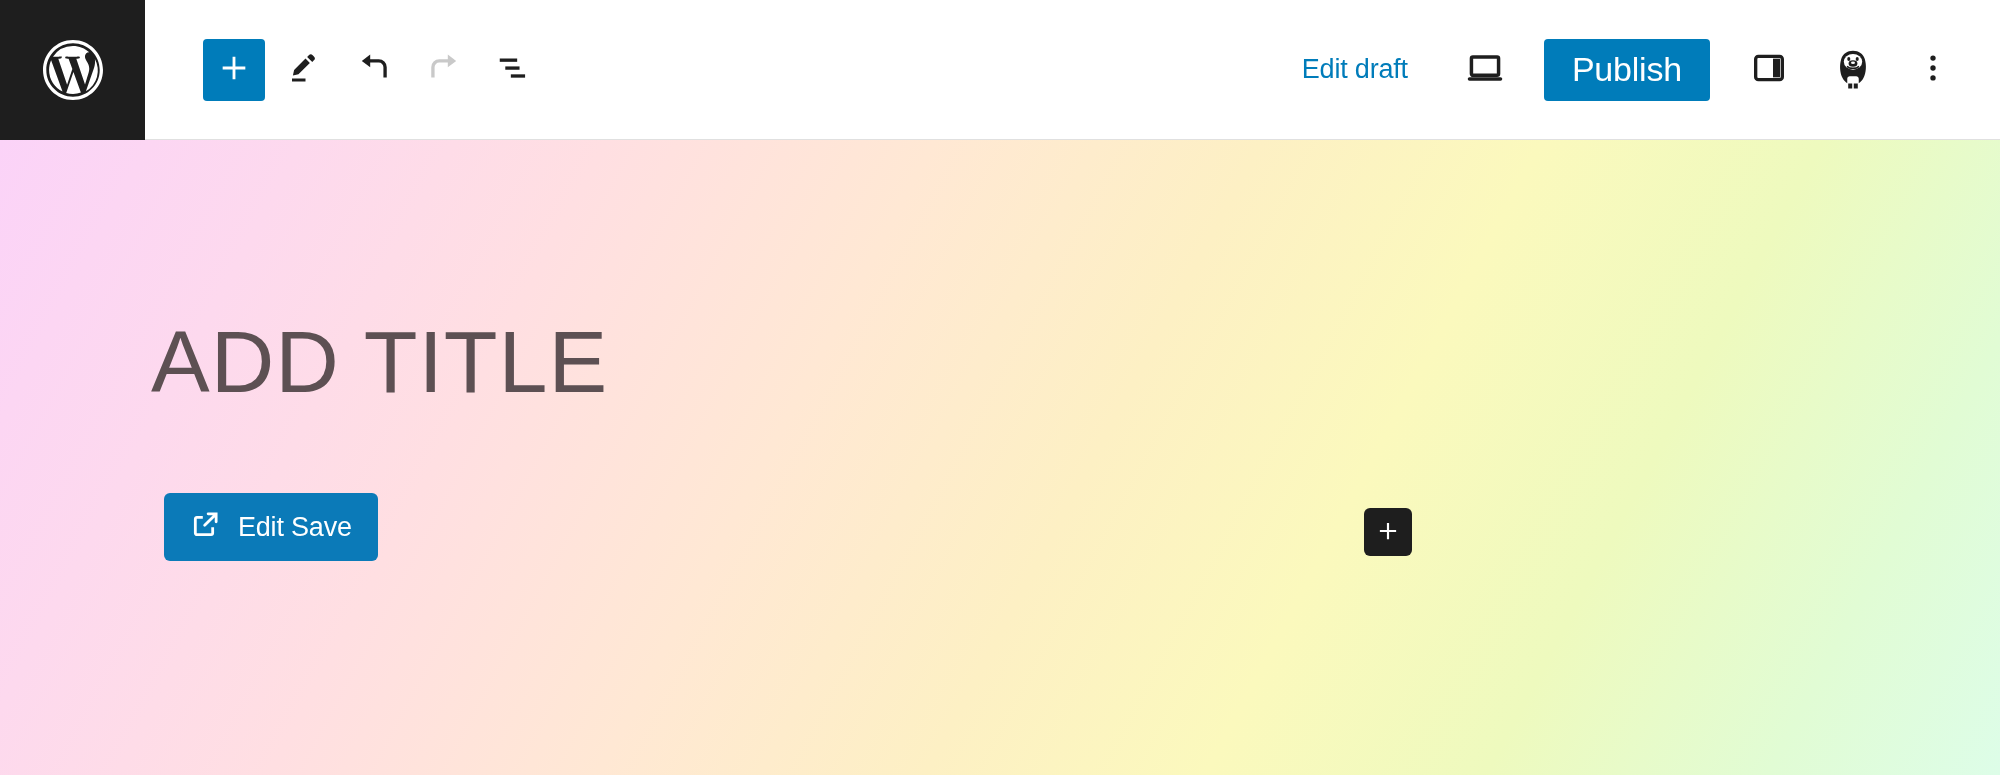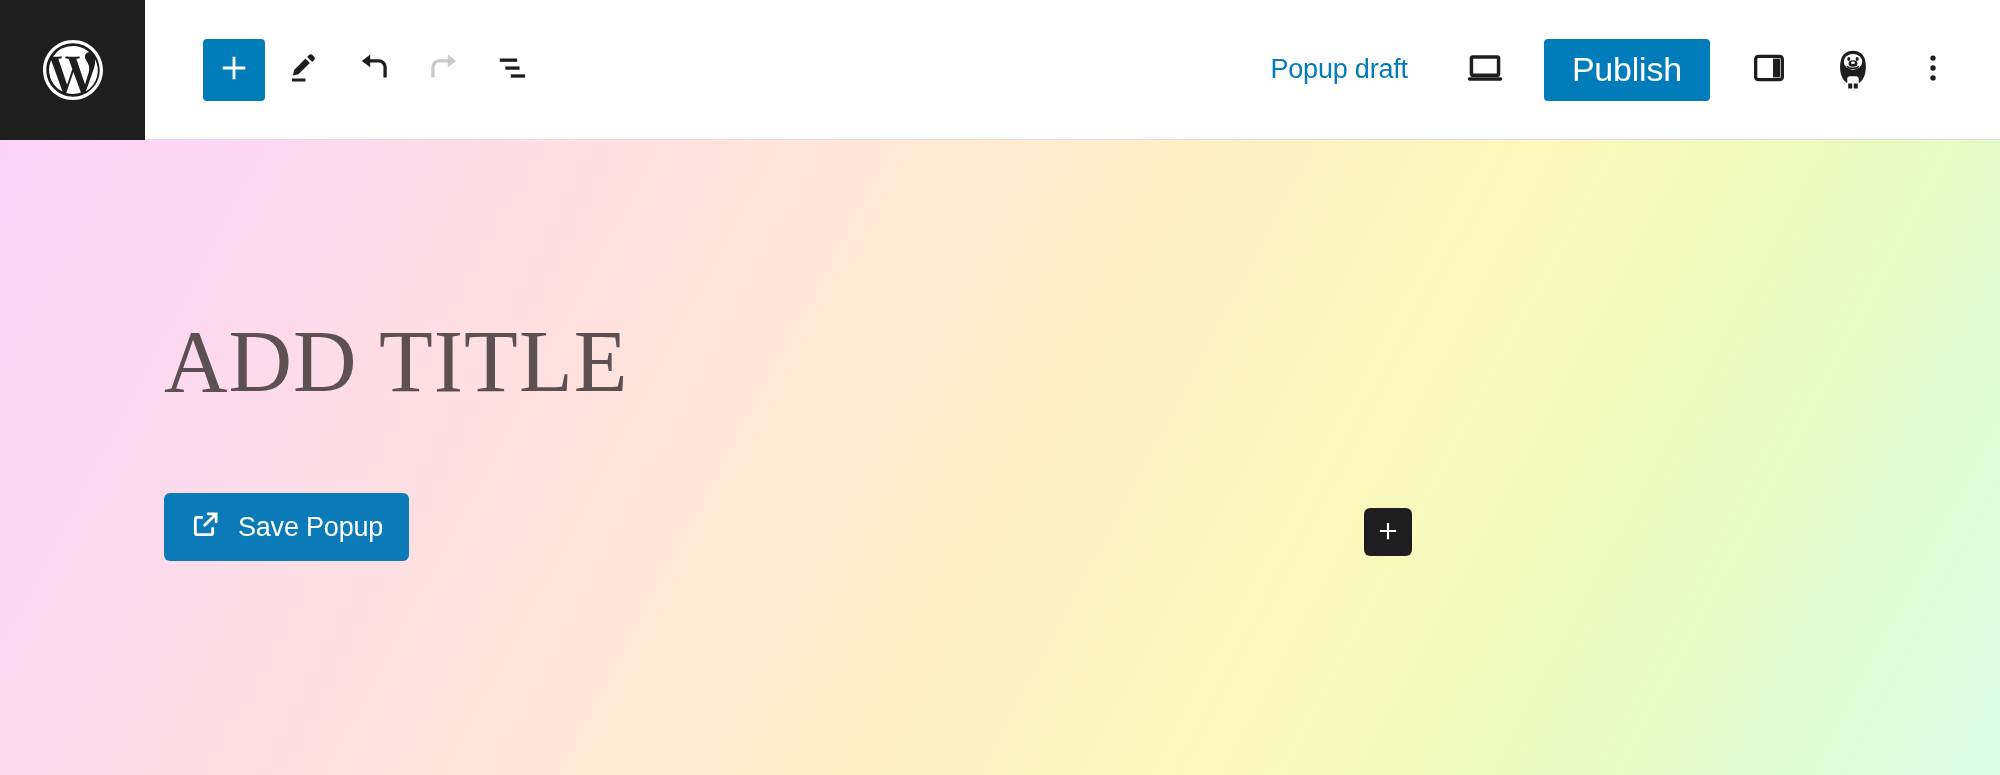--- a/index.html
+++ b/index.html
@@ -147,29 +147,29 @@
         #fbf9bd 66%,
         #eefabe 78%,
         #e1fcd4 90%,
         #ddfde8 100%
       );
     overflow: hidden;
   }
 
   .post-title {
     position: absolute;
-    left: 164px;
+    left: 151px;
     top: 178px;
     font-size: 88px;
     font-weight: 400;
     letter-spacing: 1px;
     color: #5d5053;
     line-height: 1;
     white-space: nowrap;
-    font-family: Liberation Serif, serif;
+    font-family: Liberation Sans, sans-serif;
   }
 
   .edit-popup-btn {
     position: absolute;
     left: 164px;
     top: 353px;
     background: #0b7ab8;
     color: #ffffff;
     border: none;
     border-radius: 6px;
@@ -261,21 +261,21 @@
           </svg>
         </span>
       </button>
 
     </div>
 
     <div class="spacer"></div>
 
     <div class="toolbar-right">
 
-      <button class="save-draft">Popup draft</button>
+      <button class="save-draft">Edit draft</button>
 
       <button class="preview-btn">
         <span>
           <svg width="44" height="44" viewBox="0 0 24 24" aria-hidden="true">
             <rect x="4.6" y="6" width="14.8" height="10" rx="0.8" fill="none" stroke="#1e1e1e" stroke-width="1.9"></rect>
             <rect x="2.6" y="17" width="18.8" height="1.9" rx="0.9" fill="#1e1e1e"></rect>
           </svg>
         </span>
       </button>
 
@@ -322,21 +322,21 @@
 
     <div class="post-title">ADD TITLE</div>
 
     <button class="edit-popup-btn">
       <span>
         <svg width="32" height="32" viewBox="0 0 24 24" aria-hidden="true">
           <path fill="none" stroke="#ffffff" stroke-width="2.1" stroke-linecap="round" d="M13.6 4.4h6v6M19.2 4.8 11 13"></path>
           <path fill="none" stroke="#ffffff" stroke-width="2.1" stroke-linejoin="round" d="M17 14.4v4.4a1.2 1.2 0 0 1-1.2 1.2H5.2A1.2 1.2 0 0 1 4 18.8V8.2A1.2 1.2 0 0 1 5.2 7h4.4"></path>
         </svg>
       </span>
-      <span>Save Popup</span>
+      <span>Edit Save</span>
     </button>
 
     <button class="add-block-fab">
       <span>
         <svg width="26" height="26" viewBox="0 0 24 24" aria-hidden="true">
           <path fill="#ffffff" d="M11 4.5h2V11h6.5v2H13v6.5h-2V13H4.5v-2H11z"></path>
         </svg>
       </span>
     </button>
 

